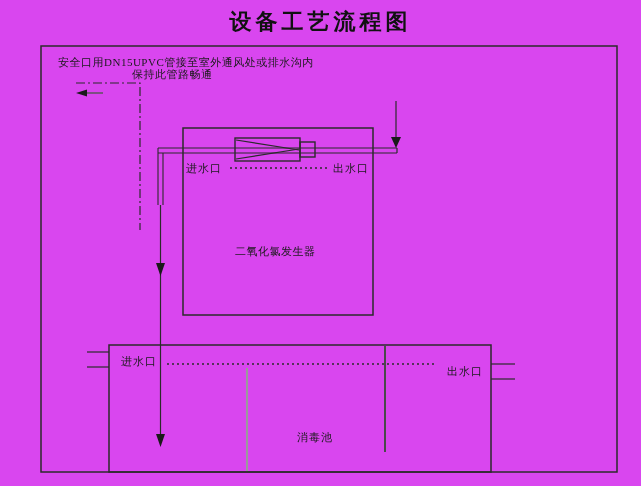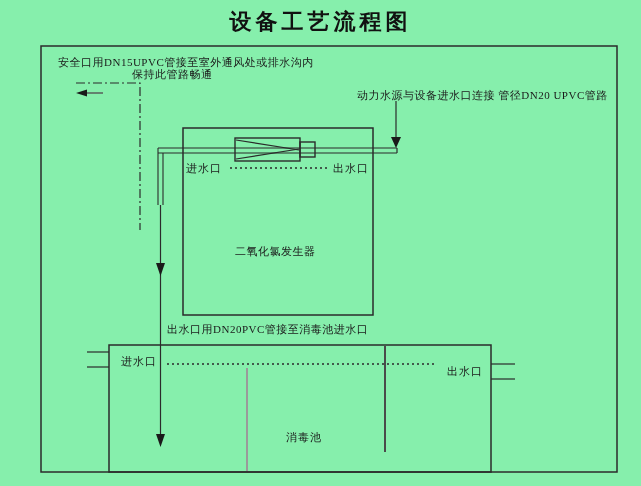--- a/index.html
+++ b/index.html
@@ -1,19 +1,19 @@
 <!DOCTYPE html>
 <html><head>
 <meta charset="utf-8">
 <style>
   html,body{margin:0;padding:0;background:#ffffff;}
   #stage{
     position:relative;
     width:641px;height:486px;
-    background:#86efac;
+    background:#d946ef;
     font-family:"Liberation Serif","DejaVu Serif",serif;
     color:#1a1a1a;
     overflow:hidden;
   }
   #diagram-svg{position:absolute;left:0;top:0;}
   .lbl{
     position:absolute;
     font-size:11px;
     line-height:12px;
     letter-spacing:1px;
@@ -77,24 +77,22 @@
     <line x1="491" y1="379" x2="515" y2="379" stroke="#2b2b2b" stroke-width="1.2"></line>
 
     <line x1="167" y1="364" x2="437" y2="364" stroke="#2b2b2b" stroke-width="1.4" stroke-dasharray="2 3"></line>
 
     <line x1="247" y1="368" x2="247" y2="471" stroke="#9a9a9a" stroke-width="2"></line>
     <line x1="385" y1="346" x2="385" y2="452" stroke="#4a4a4a" stroke-width="2"></line>
   </svg>
 
   <div class="lbl note" style="left:58px;top:56px;">安全口用DN15UPVC管接至室外通风处或排水沟内</div>
   <div class="lbl note" style="left:132px;top:68px;">保持此管路畅通</div>
-  <div class="lbl note" style="left:357px;top:89px;">动力水源与设备进水口连接 管径DN20 UPVC管路</div>
-  <div class="lbl note" style="left:167px;top:323px;">出水口用DN20PVC管接至消毒池进水口</div>
 
   <div class="lbl" style="left:186px;top:162px;">进水口</div>
   <div class="lbl" style="left:333px;top:162px;">出水口</div>
   <div class="lbl" style="left:235px;top:245px;letter-spacing:0.5px;">二氧化氯发生器</div>
 
   <div class="lbl" style="left:121px;top:355px;">进水口</div>
   <div class="lbl" style="left:447px;top:365px;">出水口</div>
-  <div class="lbl" style="left:286px;top:431px;">消毒池</div>
+  <div class="lbl" style="left:297px;top:431px;">消毒池</div>
 
 </div>
 
 </body></html>

